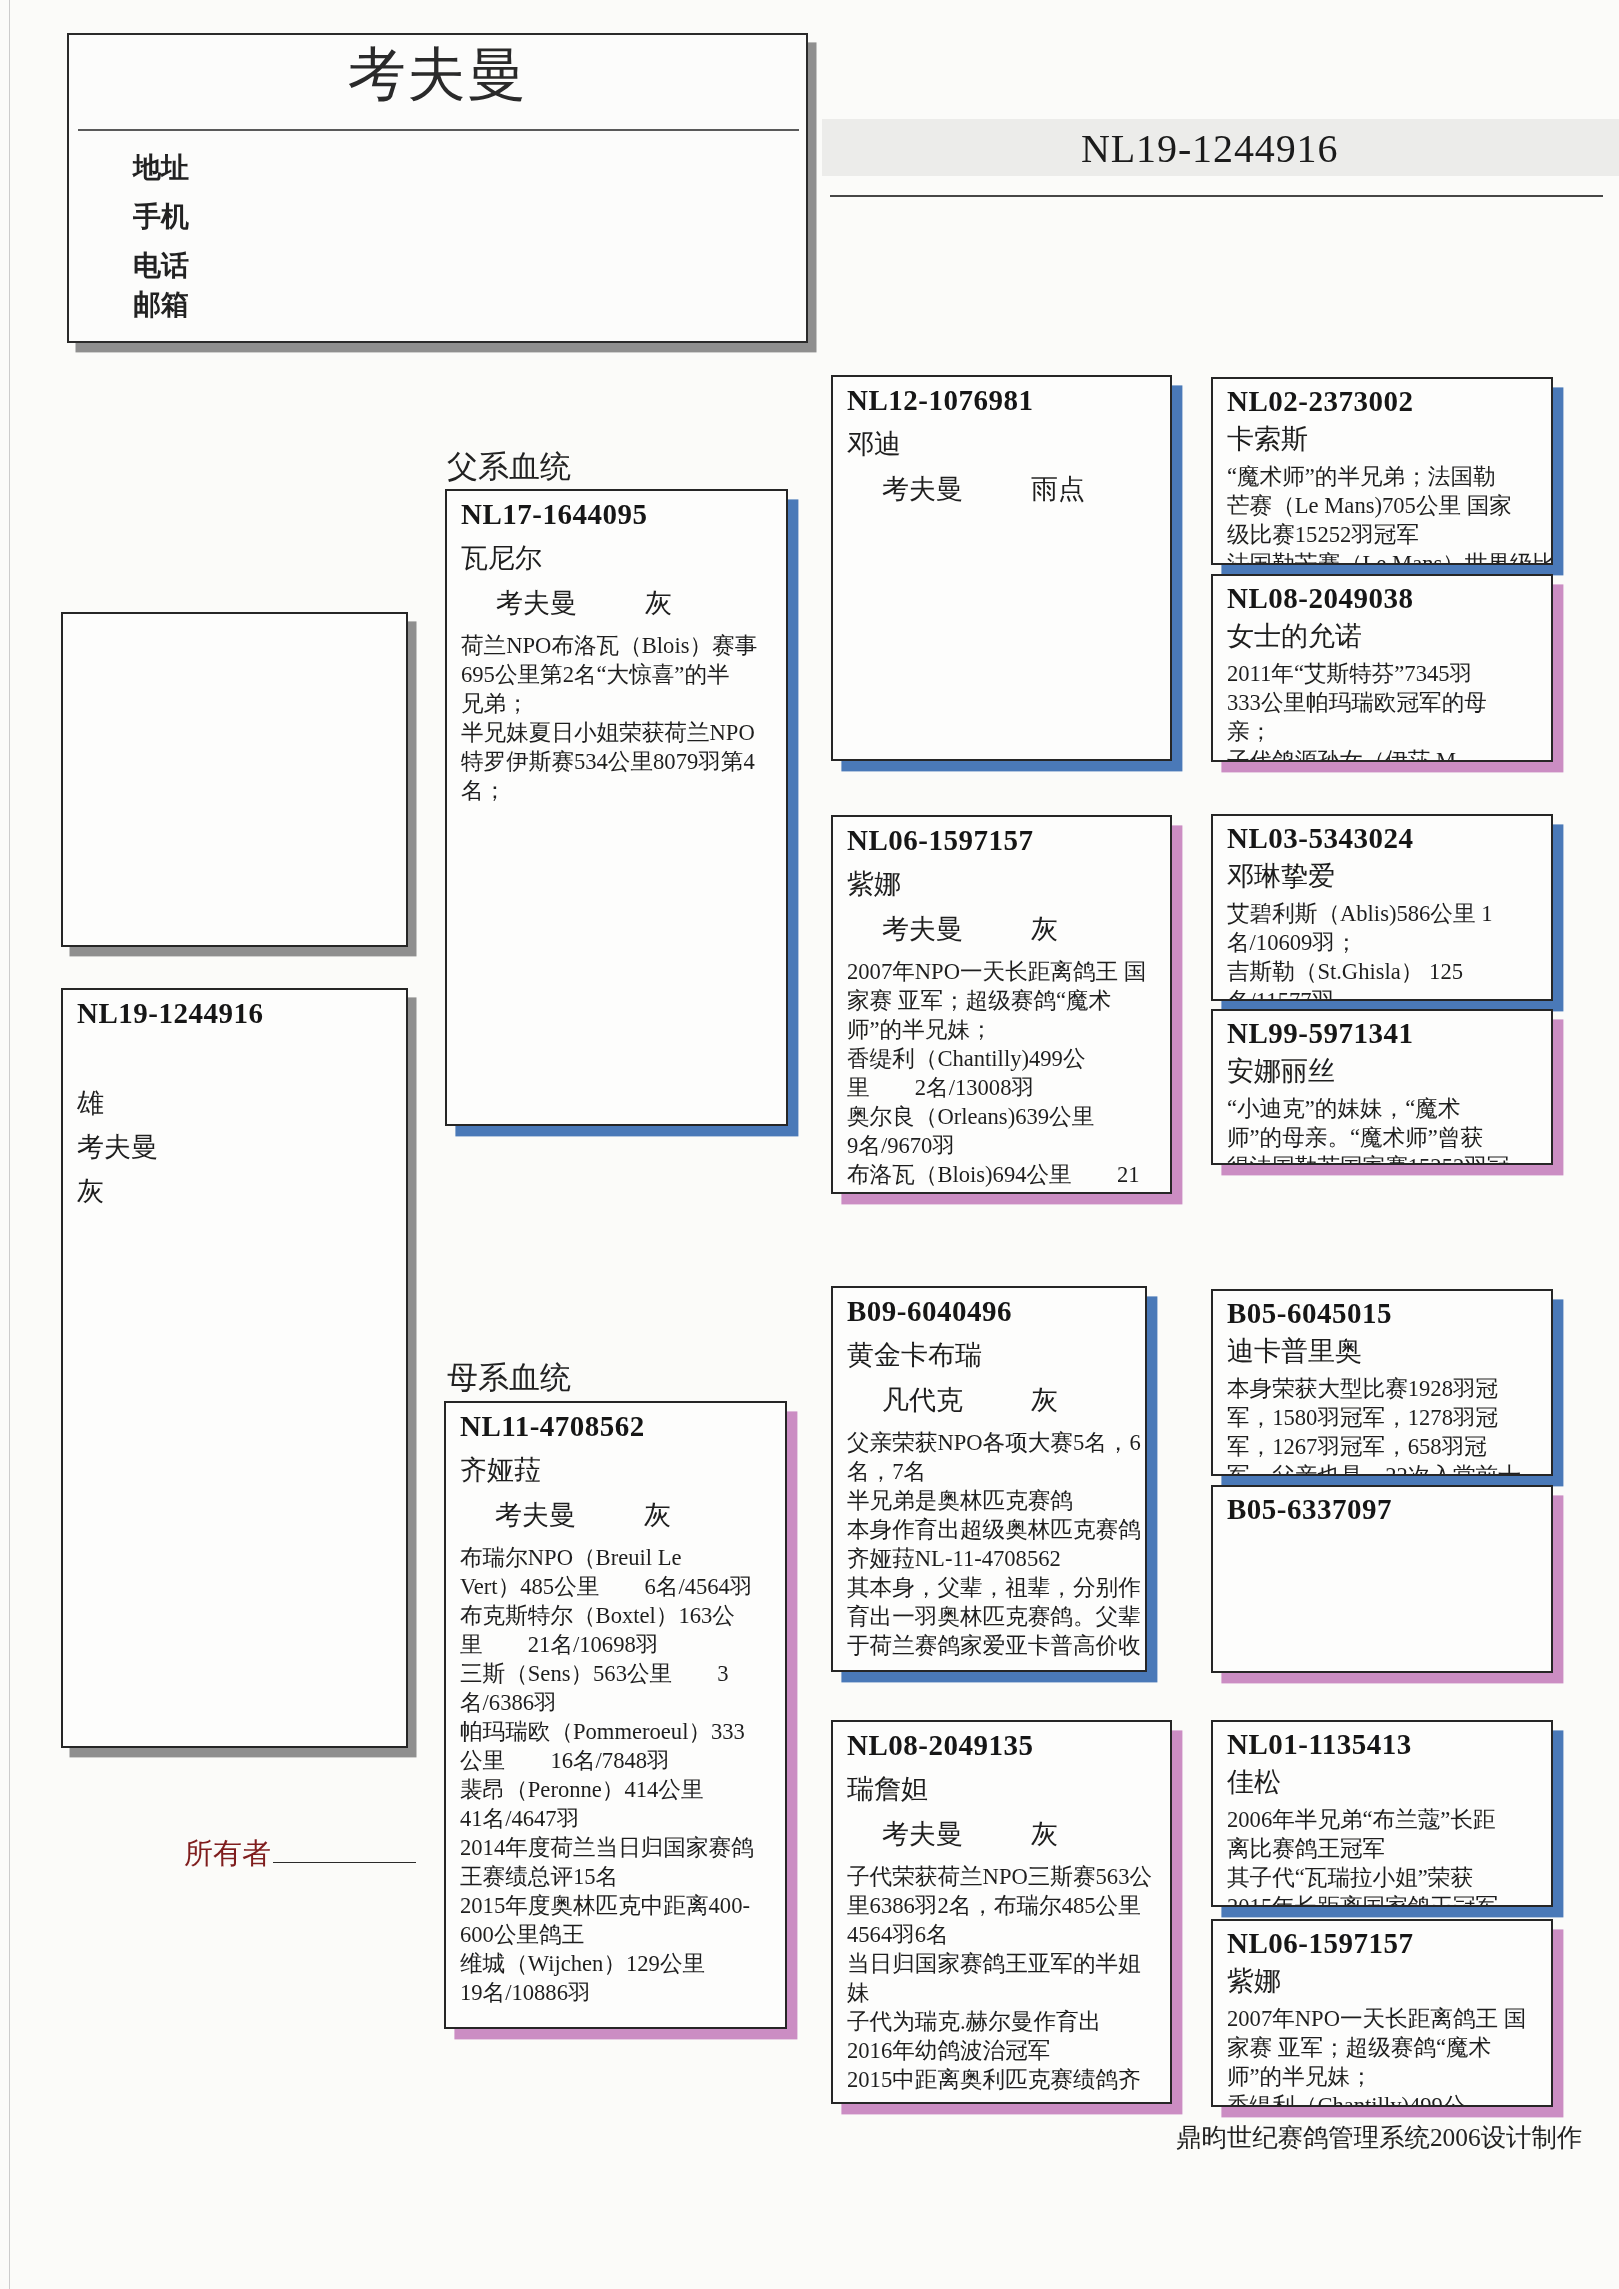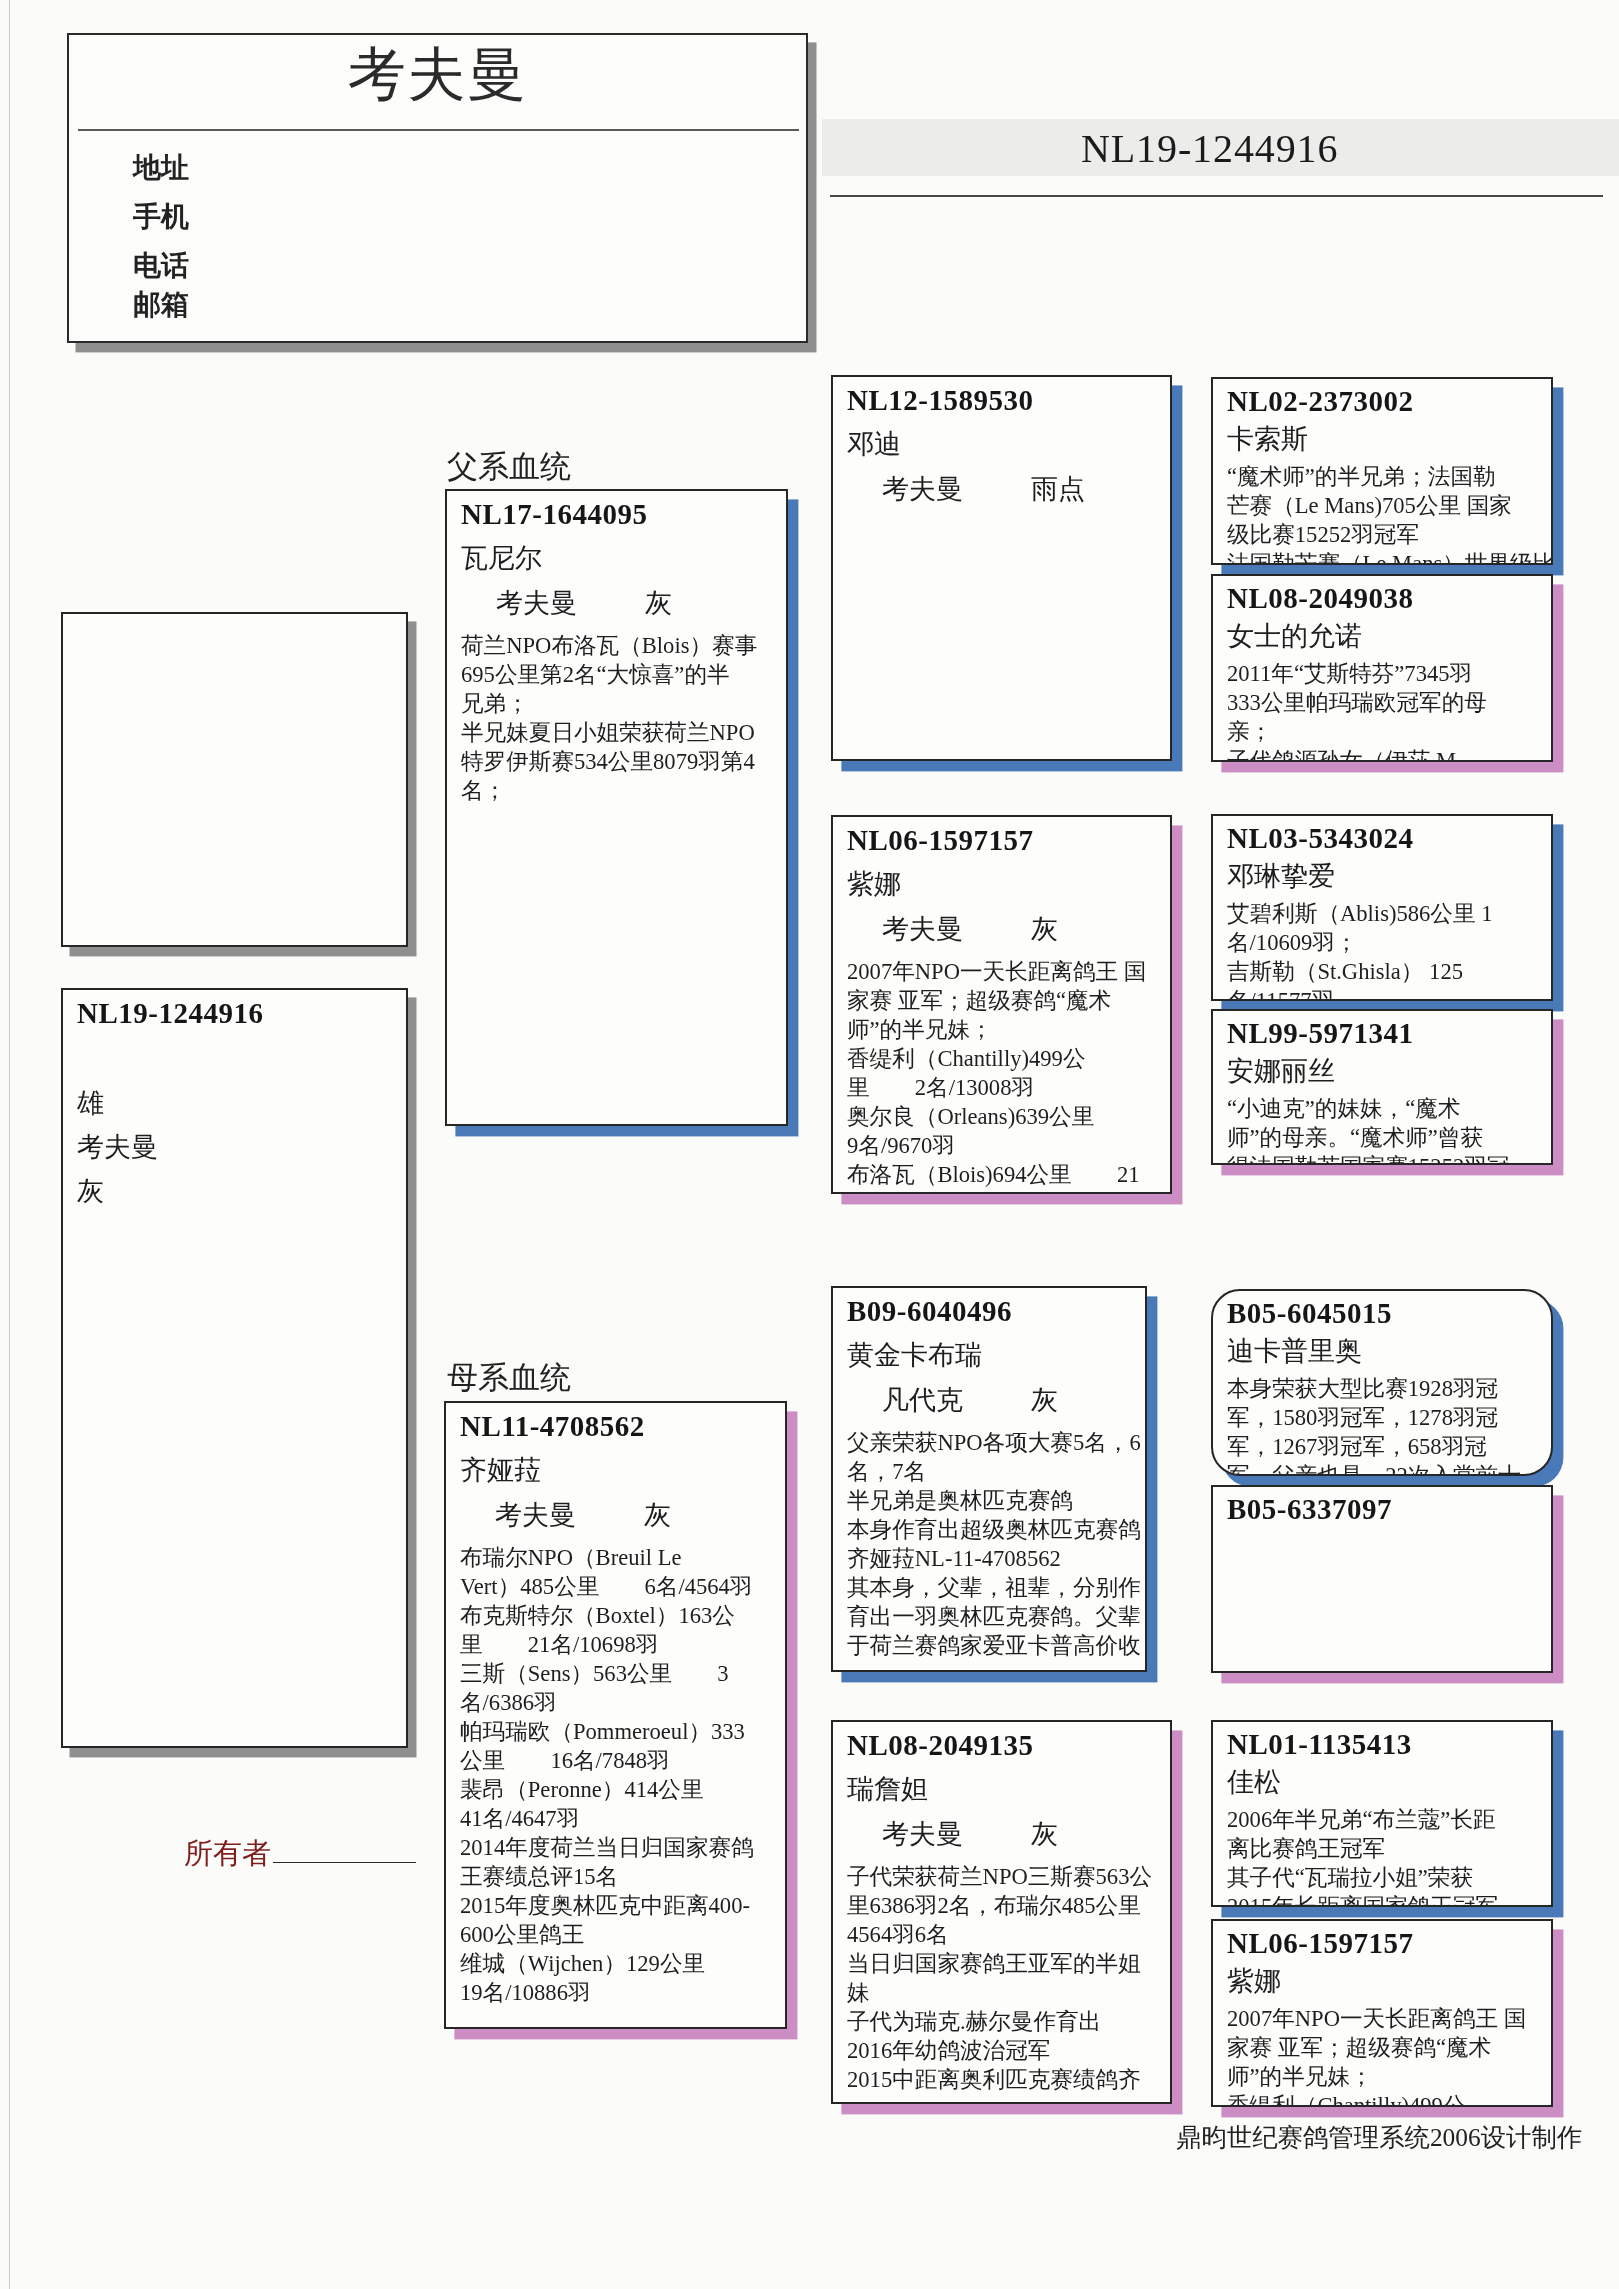--- a/index.html
+++ b/index.html
@@ -52,21 +52,21 @@
   #box-father {left:445px;top:489px; width:343px;height:637px;}
   #box-mother {left:444px;top:1401px;width:343px;height:628px;}
   #box-pgf    {left:831px;top:375px; width:341px;height:386px;}
   #box-pgm    {left:831px;top:815px; width:341px;height:379px;}
   #box-mgf    {left:831px;top:1286px;width:316px;height:386px;}
   #box-mgm    {left:831px;top:1720px;width:341px;height:384px;}
   #box-ggp-pff{left:1211px;top:377px; width:342px;height:188px;}
   #box-ggp-pfm{left:1211px;top:574px; width:342px;height:188px;}
   #box-ggp-pmf{left:1211px;top:814px; width:342px;height:187px;}
   #box-ggp-pmm{left:1211px;top:1009px;width:342px;height:156px;}
-  #box-ggp-mff{left:1211px;top:1289px;width:342px;height:187px;border-radius:29px;}
+  #box-ggp-mff{left:1211px;top:1289px;width:342px;height:187px;}
   #box-ggp-mfm{left:1211px;top:1485px;width:342px;height:188px;}
   #box-ggp-mmf{left:1211px;top:1720px;width:342px;height:187px;}
   #box-ggp-mmm{left:1211px;top:1919px;width:342px;height:188px;}
 
   
   #box-subject .sline{position:absolute;left:14px;font-size:27px;line-height:32px;font-weight:500;}
   #box-subject .sex{top:97px}
   #box-subject .sstrain{top:141px}
   #box-subject .scolor{top:185px}
 
@@ -140,21 +140,21 @@
 41名/4647羽
 2014年度荷兰当日归国家赛鸽
 王赛绩总评15名
 2015年度奥林匹克中距离400-
 600公里鸽王
 维城（Wijchen）129公里
 19名/10886羽</div>
 </div>
 
 <div class="pbox tall sh-blue" id="box-pgf">
-  <div class="ring">NL12-1589530</div>
+  <div class="ring">NL12-1076981</div>
   <div class="pname">邓迪</div>
   <div class="strainrow">
     <span class="strain">考夫曼</span>
     <span class="pcolor">雨点</span>
   </div>
 </div>
 
 <div class="pbox tall sh-pink" id="box-pgm">
   <div class="ring">NL06-1597157</div>
   <div class="pname">紫娜</div>

